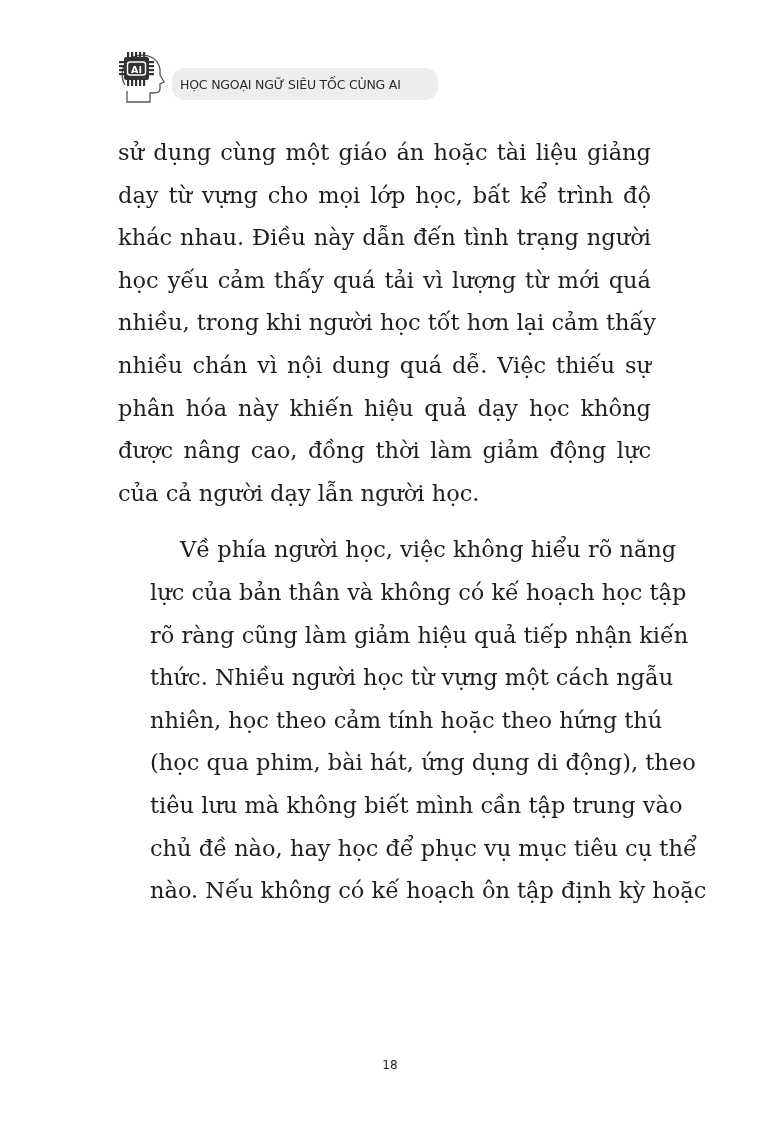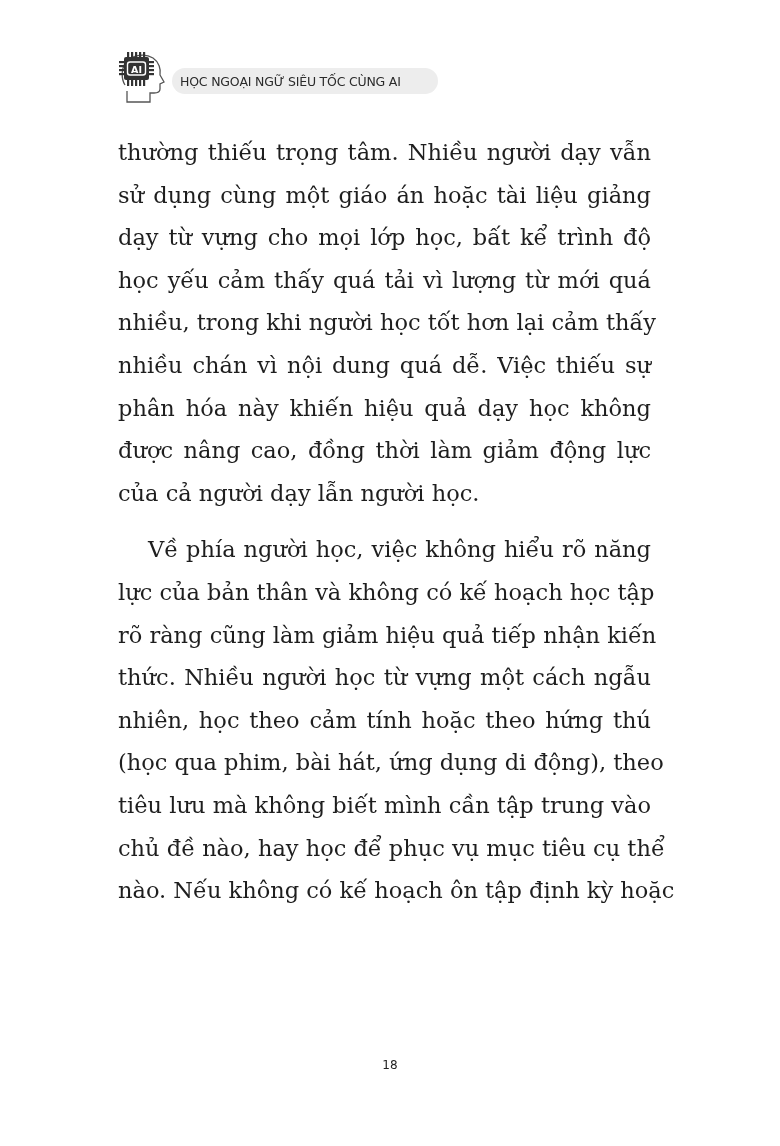--- a/index.html
+++ b/index.html
@@ -23,21 +23,21 @@
     }
     .header-icon {
       width: 50px;
       height: 58px;
       position: relative;
     }
     .header-pill {
       position: absolute;
       left: 55px;
       top: 20px;
-      height: 26px;
+      height: 32px;
       width: 266px;
       background: #ededed;
       border-radius: 13px;
       display: flex;
       align-items: center;
       padding-left: 8px;
       box-sizing: border-box;
       font-family: "DejaVu Sans", sans-serif;
       font-size: 12.5px;
       color: #2a2a2a;
@@ -66,20 +66,21 @@
       overflow: visible;
     }
     .line.last {
       text-align-last: left;
     }
     .line.indent {
       padding-left: 30px;
     }
     .para + .para {
       margin-top: 14px;
+      margin-left: 32px;
     }
     .page-number {
       position: absolute;
       left: 0;
       width: 780px;
       top: 1058px;
       text-align: center;
       font-family: "DejaVu Sans", sans-serif;
       font-size: 12px;
       color: #222;
@@ -122,23 +123,23 @@
 
       <rect x="10.5" y="13" width="18" height="13" rx="2.5" fill="none" stroke="#fff" stroke-width="1.4"></rect>
       <text x="19.5" y="23.5" text-anchor="middle" font-family="DejaVu Sans, sans-serif" font-size="9.5" font-weight="bold" fill="#fff">AI</text>
     </svg>
   </div>
   <div class="header-pill">HỌC NGOẠI NGỮ SIÊU TỐC CÙNG AI</div>
 </div>
 
 <div class="content">
   <div class="para">
-    <span class="line">thường thiếu trọng tâm. Nhiều người dạy vẫn</span>
     <span class="line">sử dụng cùng một giáo án hoặc tài liệu giảng</span>
     <span class="line">dạy từ vựng cho mọi lớp học, bất kể trình độ</span>
+    <span class="line">khác nhau. Điều này dẫn đến tình trạng người</span>
     <span class="line">học yếu cảm thấy quá tải vì lượng từ mới quá</span>
     <span class="line">nhiều, trong khi người học tốt hơn lại cảm thấy</span>
     <span class="line">nhiều chán vì nội dung quá dễ. Việc thiếu sự</span>
     <span class="line">phân hóa này khiến hiệu quả dạy học không</span>
     <span class="line">được nâng cao, đồng thời làm giảm động lực</span>
     <span class="line last">của cả người dạy lẫn người học.</span>
   </div>
   <div class="para">
     <span class="line indent">Về phía người học, việc không hiểu rõ năng</span>
     <span class="line">lực của bản thân và không có kế hoạch học tập</span>

